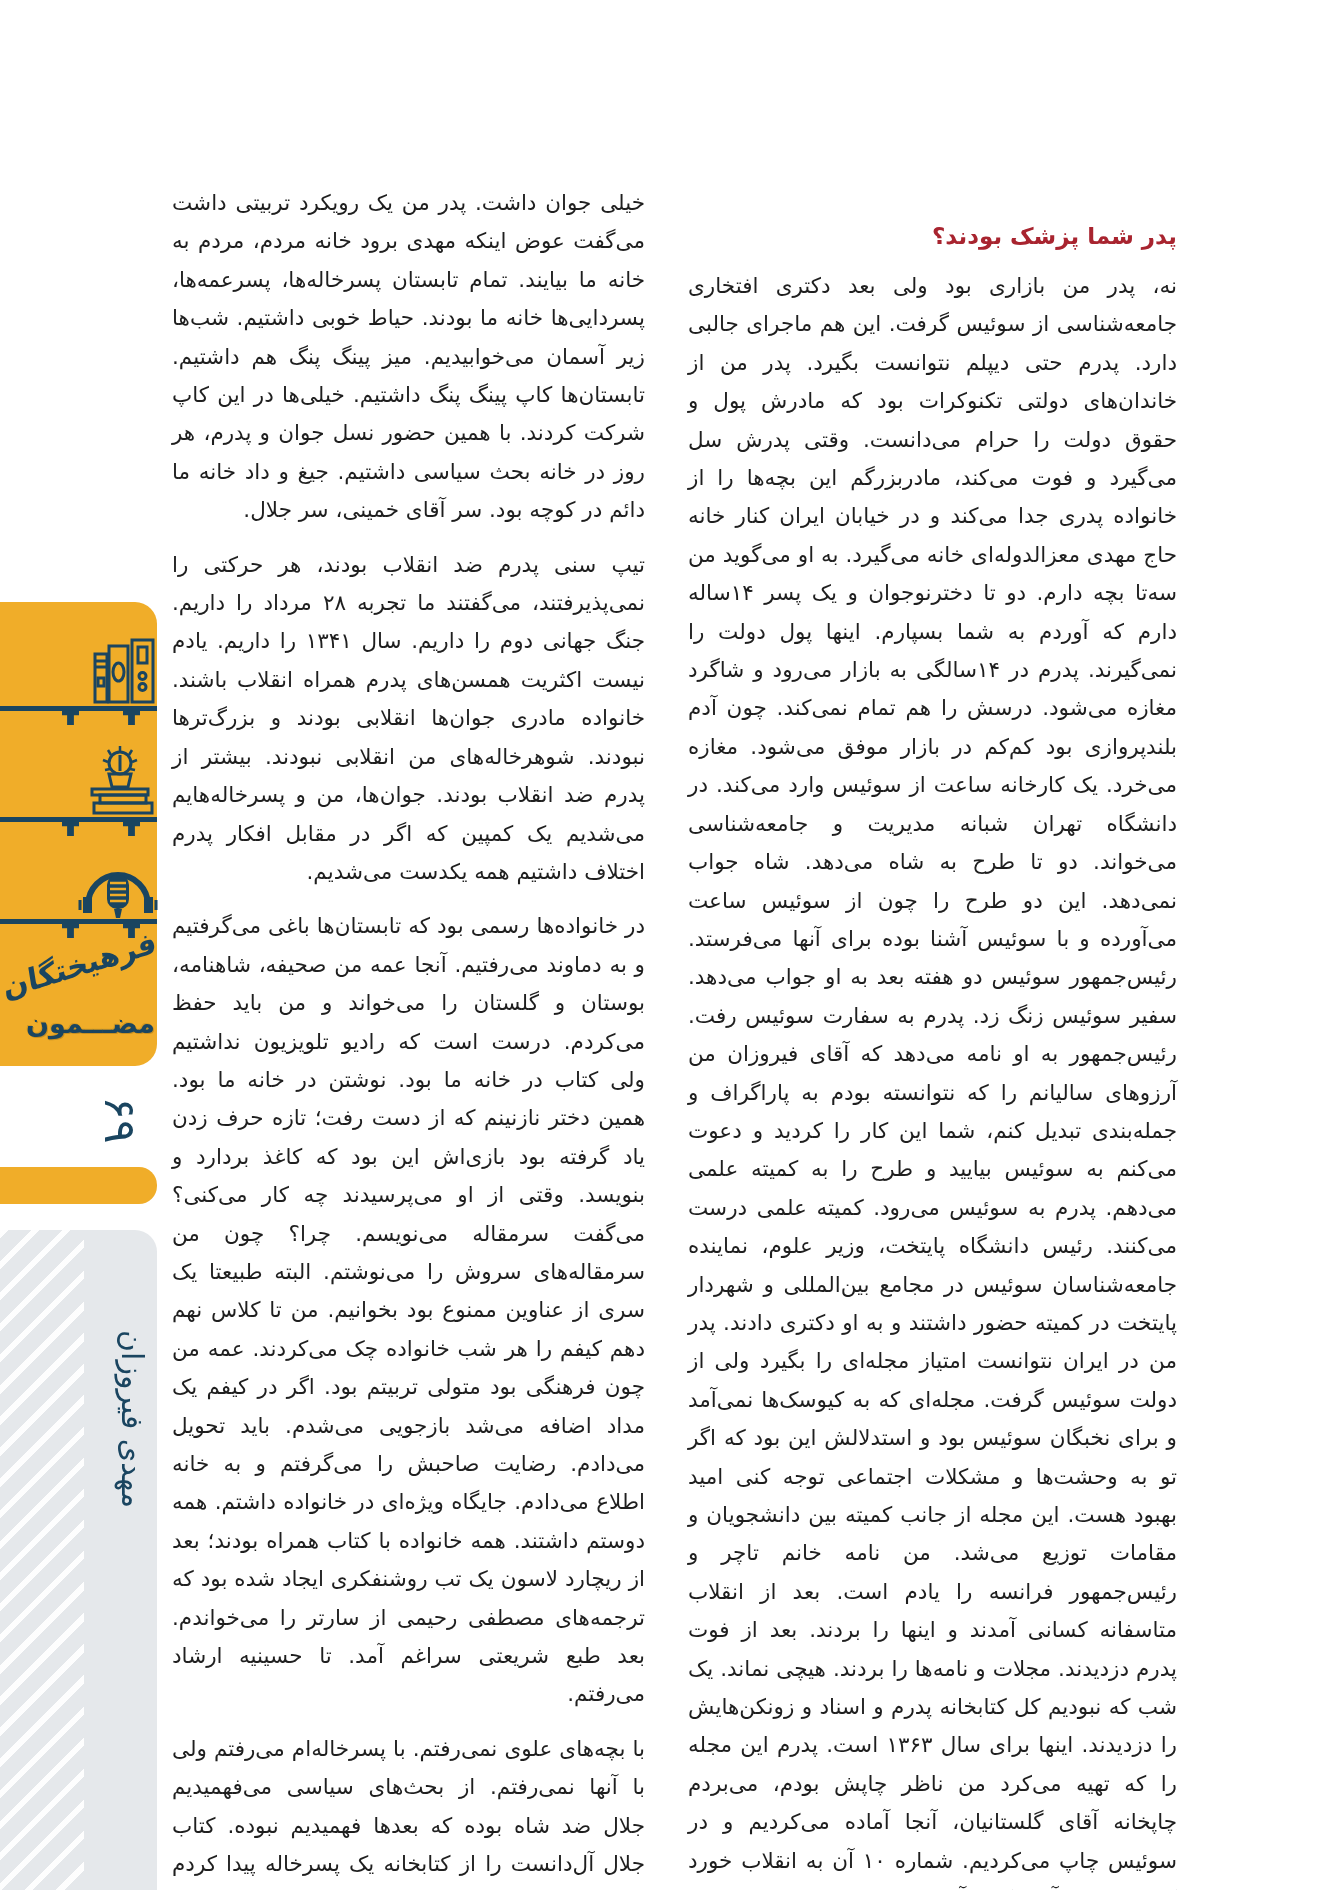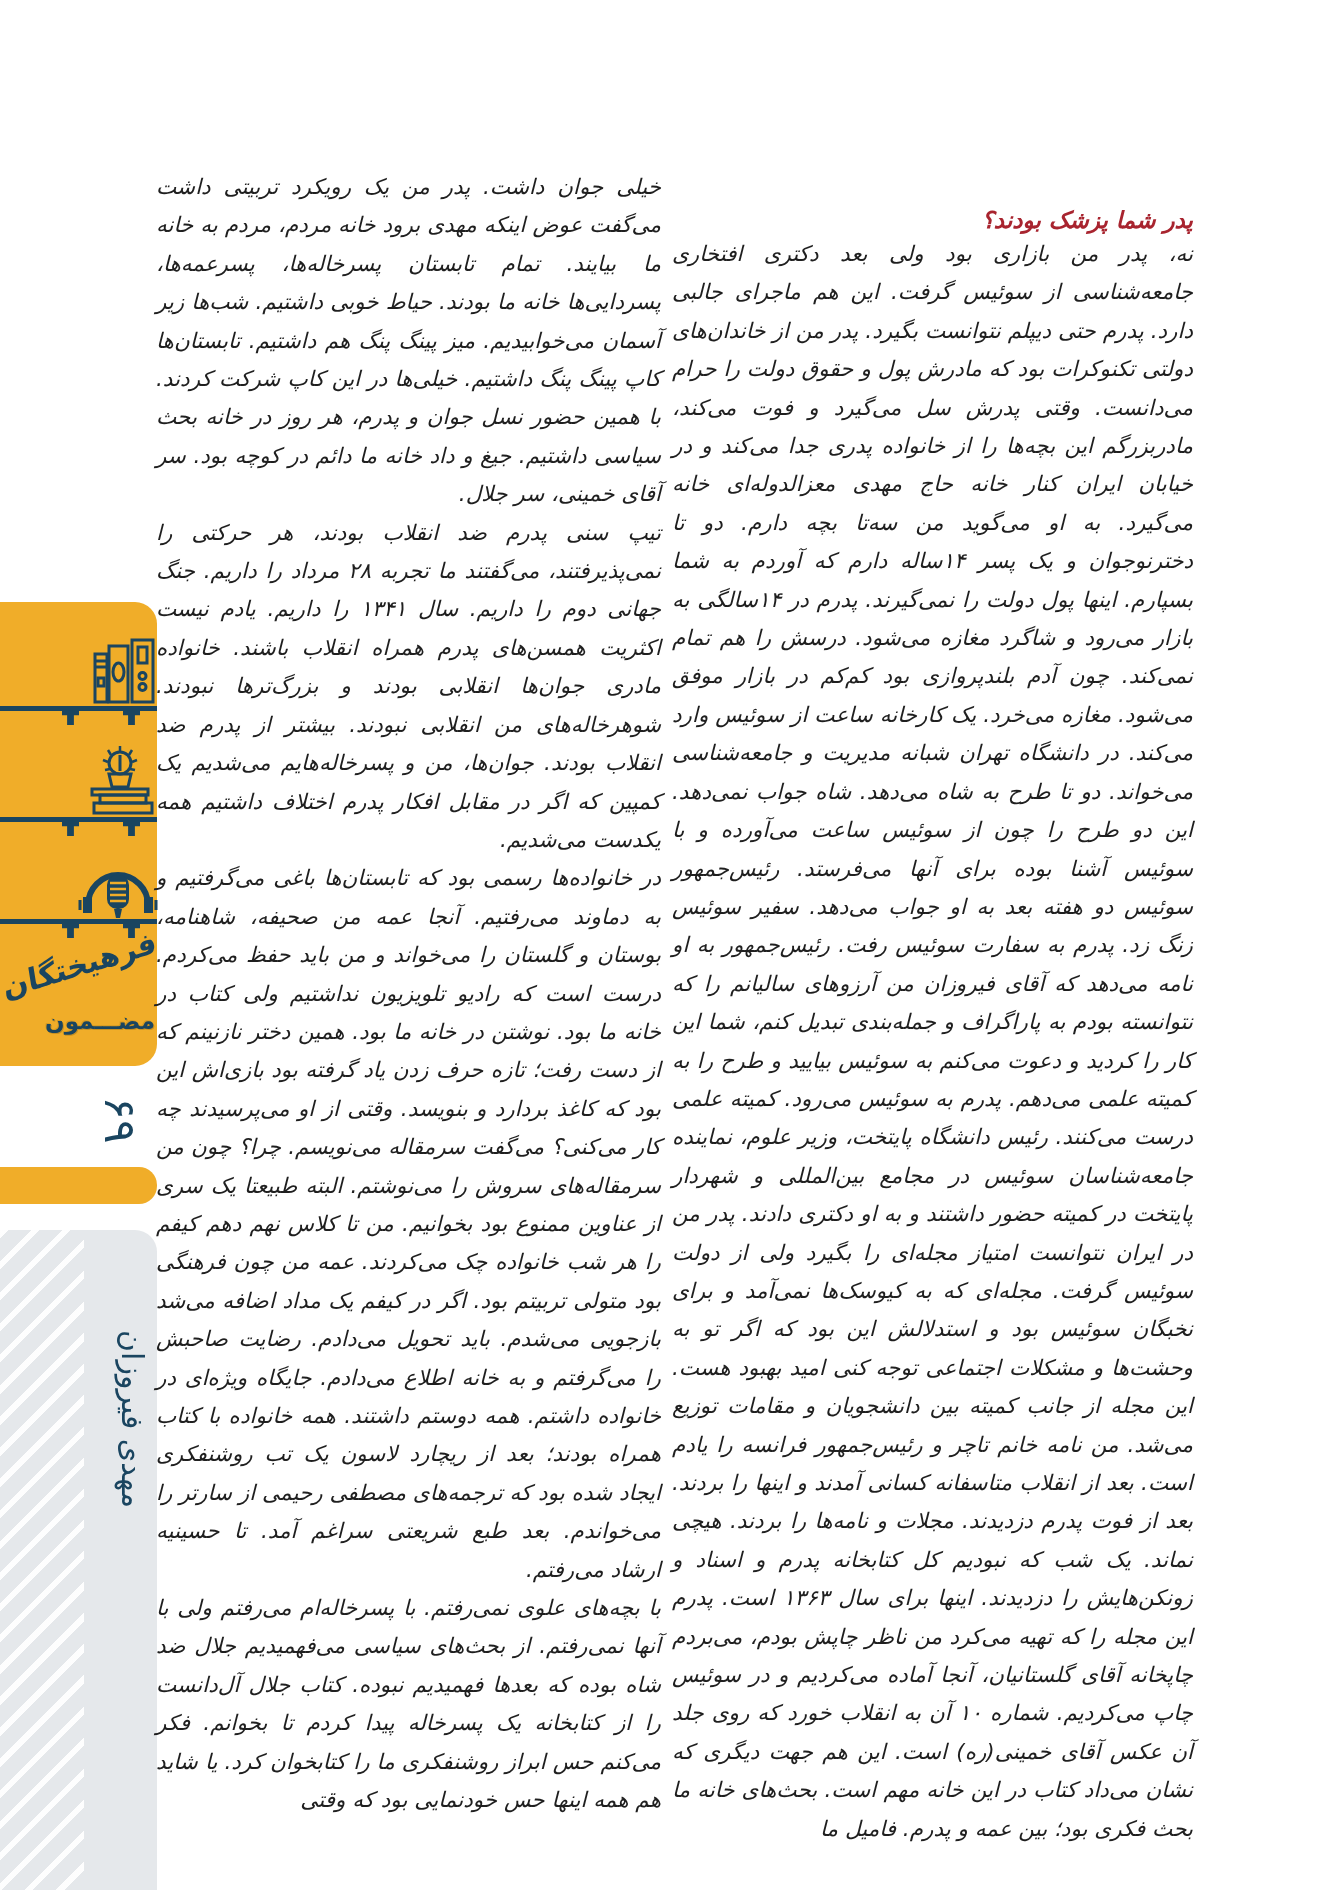--- a/index.html
+++ b/index.html
@@ -3,35 +3,35 @@
 <meta charset="utf-8">
 <style>
   html,body{margin:0;padding:0;background:#ffffff;}
   .page{position:relative;width:1339px;height:1890px;background:#ffffff;overflow:hidden;
         font-family:"DejaVu Sans", sans-serif;}
   
   .col{position:absolute;direction:rtl;text-align:justify;color:#1f1f1f;
        font-size:21.5px;line-height:38.4px;}
   .col-left{left:156px;top:168px;width:505px;}
   .col-right{left:672px;top:205px;width:521px;}
-  .col p{margin:0;font-style:italic;}
+  .col p{margin:16px;}
   .red-heading{color:#A8242F;font-weight:bold;font-size:23px;line-height:30px;margin:0 0 12px;}
   .col-left .red-heading{margin-top:26px;}
   
   .yellow-panel{position:absolute;left:0;top:602px;width:157px;height:464px;
                 background:#F0AD29;border-radius:0 22px 22px 0;}
   .shelf-line{position:absolute;left:0;width:157px;height:5px;background:#1A4560;}
   .foot{position:absolute;width:17px;height:14px;background:#1A4560;
         clip-path:polygon(0 0,100% 0,100% 30%,70% 30%,70% 100%,30% 100%,30% 30%,0 30%);}
   .icon-wrap{position:absolute;}
   .brand-logo{position:absolute;left:62px;top:336px;width:96px;color:#1A4560;
               font-weight:bold;font-size:30px;direction:rtl;
               transform:rotate(-17deg) skewX(-8deg);letter-spacing:-1px;}
   .section-label{position:absolute;right:2px;top:406px;color:#1A4560;font-weight:bold;
-                 font-size:23px;direction:rtl;white-space:nowrap;
+                 font-size:27px;direction:rtl;white-space:nowrap;
                  text-shadow:1px 1px 0 #c89020,-1px -1px 0 #d79b22;letter-spacing:1px;}
   
   .page-number{position:absolute;left:88px;top:1088px;width:64px;height:64px;
                color:#1A4560;font-size:44px;line-height:64px;text-align:center;
                transform:rotate(90deg);}
   
   .divider-bar{position:absolute;left:0;top:1167px;width:157px;height:37px;
                background:#F0AD29;border-radius:0 18px 18px 0;}
   
   .author-panel{position:absolute;left:0;top:1230px;width:157px;height:660px;

